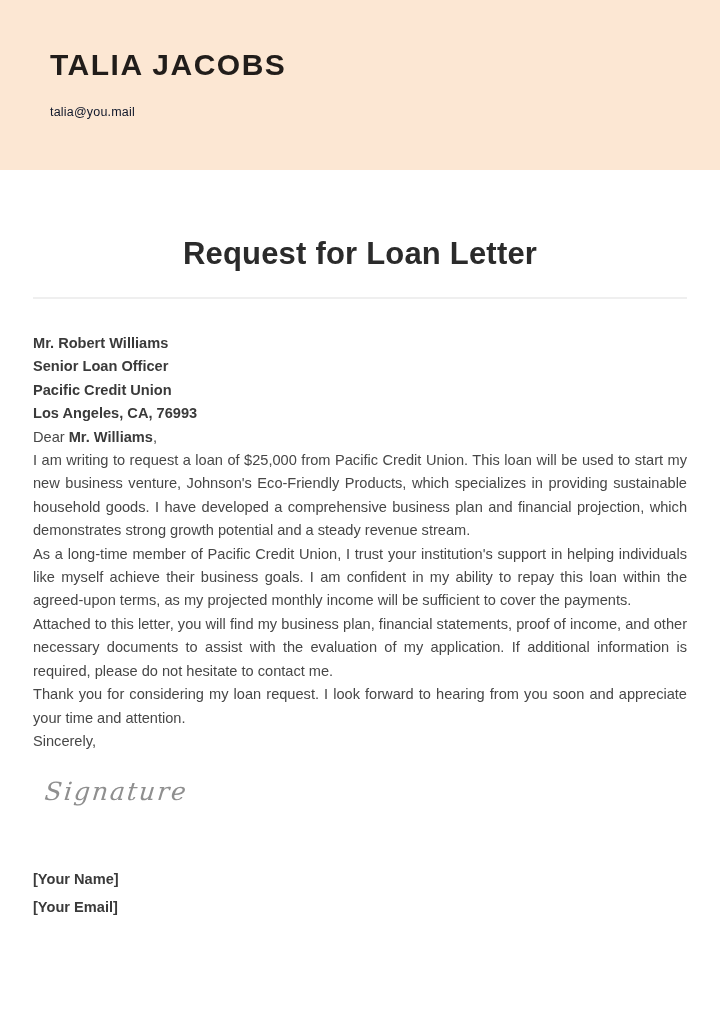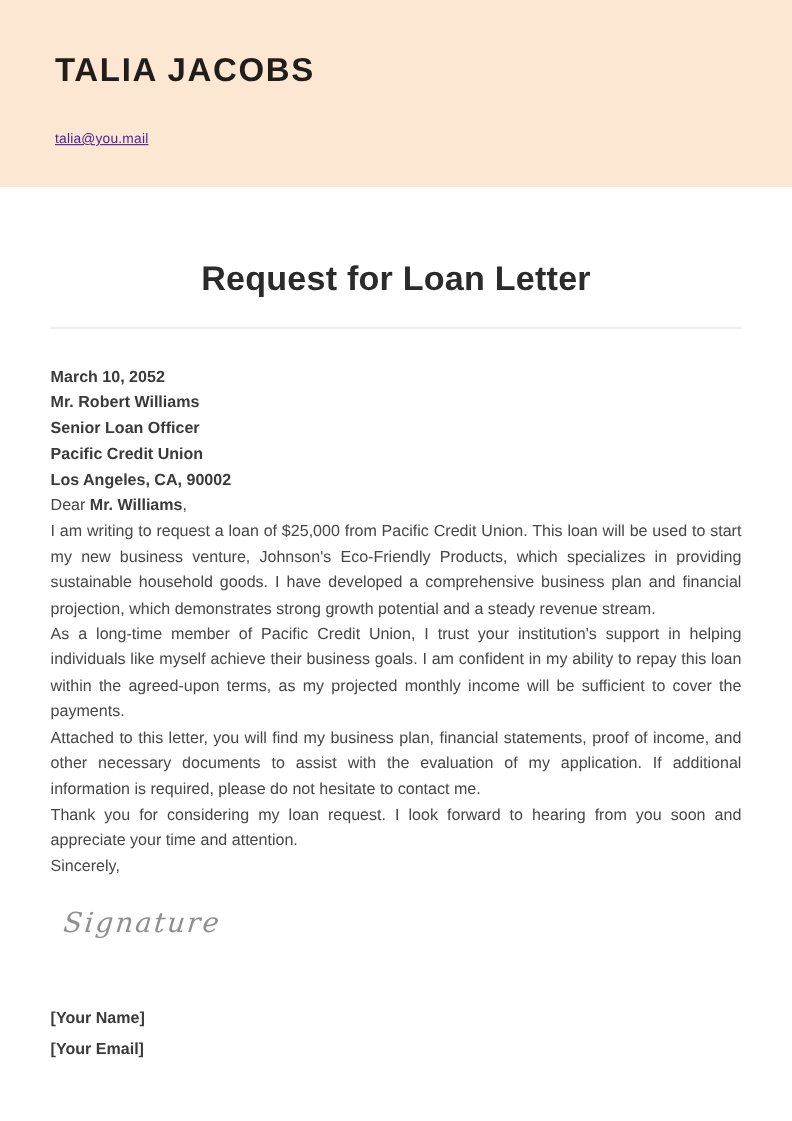--- a/index.html
+++ b/index.html
@@ -18,28 +18,27 @@
     background: #fce7d3;
     padding: 48px 50px 0 50px;
   }
   .person-name {
     font-size: 30px;
     font-weight: 800;
     letter-spacing: 1.5px;
     color: #211d1a;
   }
   .person-email {
-    margin-top: 37px;
+    margin-top: 23px;
     font-size: 12.5px;
-    color: #4c1d95;
+    color: #0f172a;
     letter-spacing: 0.2px;
-    text-decoration: underline;
   }
   .content {
-    padding: 0 46px;
+    padding: 0 33px;
   }
   .doc-title {
     margin-top: 66px;
     text-align: center;
     font-size: 31px;
     font-weight: 700;
     color: #2b2b2b;
     letter-spacing: 0.2px;
   }
   .divider {
@@ -86,25 +85,24 @@
 <header class="header-band">
   <div class="person-name">TALIA JACOBS</div>
   <div class="person-email">talia@you.mail</div>
 </header>
 
 <main class="content">
   <h1 class="doc-title">Request for Loan Letter</h1>
   <hr class="divider">
 
   <div class="letter">
-    <div class="bold-line">March 10, 2052</div>
     <div class="bold-line">Mr. Robert Williams</div>
     <div class="bold-line">Senior Loan Officer</div>
     <div class="bold-line">Pacific Credit Union</div>
-    <div class="bold-line">Los Angeles, CA, 90002</div>
+    <div class="bold-line">Los Angeles, CA, 76993</div>
 
     <div class="salutation"><span>Dear </span><span class="bold">Mr. Williams</span><span>,</span></div>
 
     <p>I am writing to request a loan of $25,000 from Pacific Credit Union. This loan will be used to start my new business venture, Johnson's Eco-Friendly Products, which specializes in providing sustainable household goods. I have developed a comprehensive business plan and financial projection, which demonstrates strong growth potential and a steady revenue stream.</p>
     <p>As a long-time member of Pacific Credit Union, I trust your institution's support in helping individuals like myself achieve their business goals. I am confident in my ability to repay this loan within the agreed-upon terms, as my projected monthly income will be sufficient to cover the payments.</p>
     <p>Attached to this letter, you will find my business plan, financial statements, proof of income, and other necessary documents to assist with the evaluation of my application. If additional information is required, please do not hesitate to contact me.</p>
     <p>Thank you for considering my loan request. I look forward to hearing from you soon and appreciate your time and attention.</p>
 
     <div>Sincerely,</div>
   </div>

